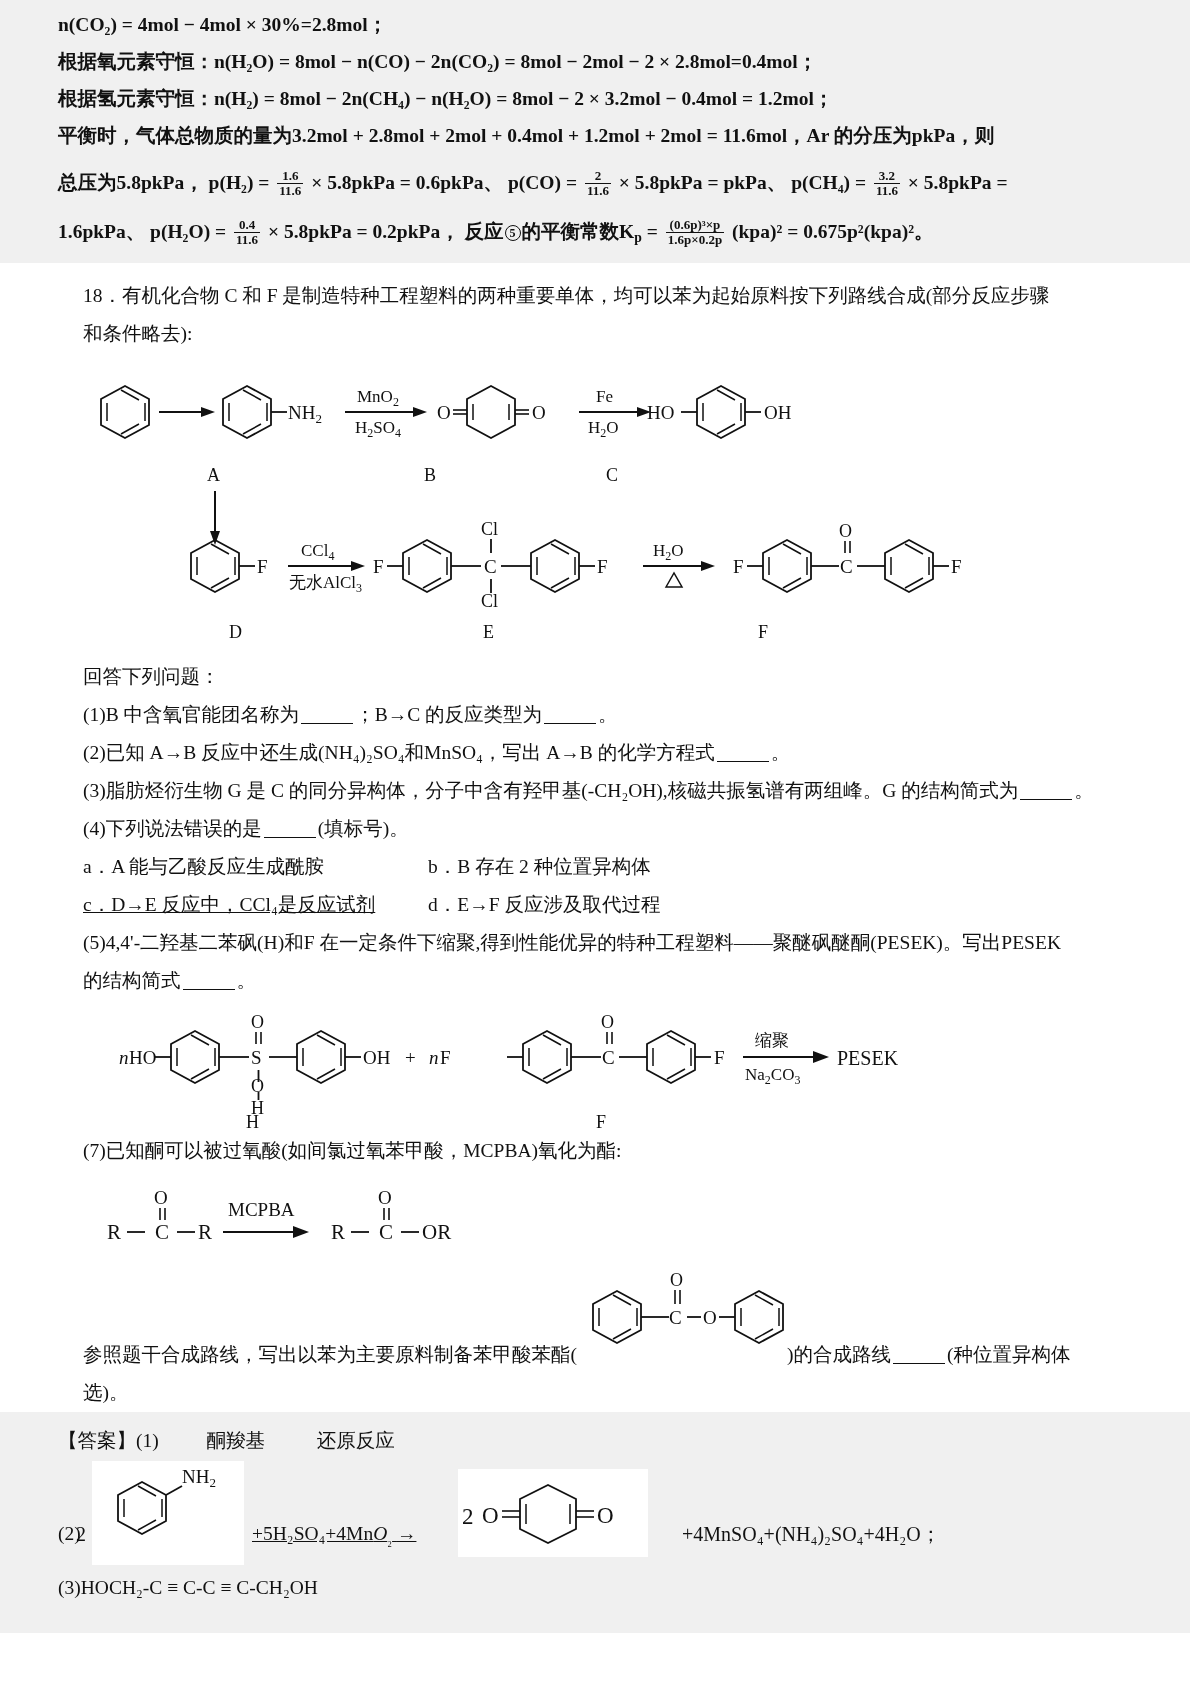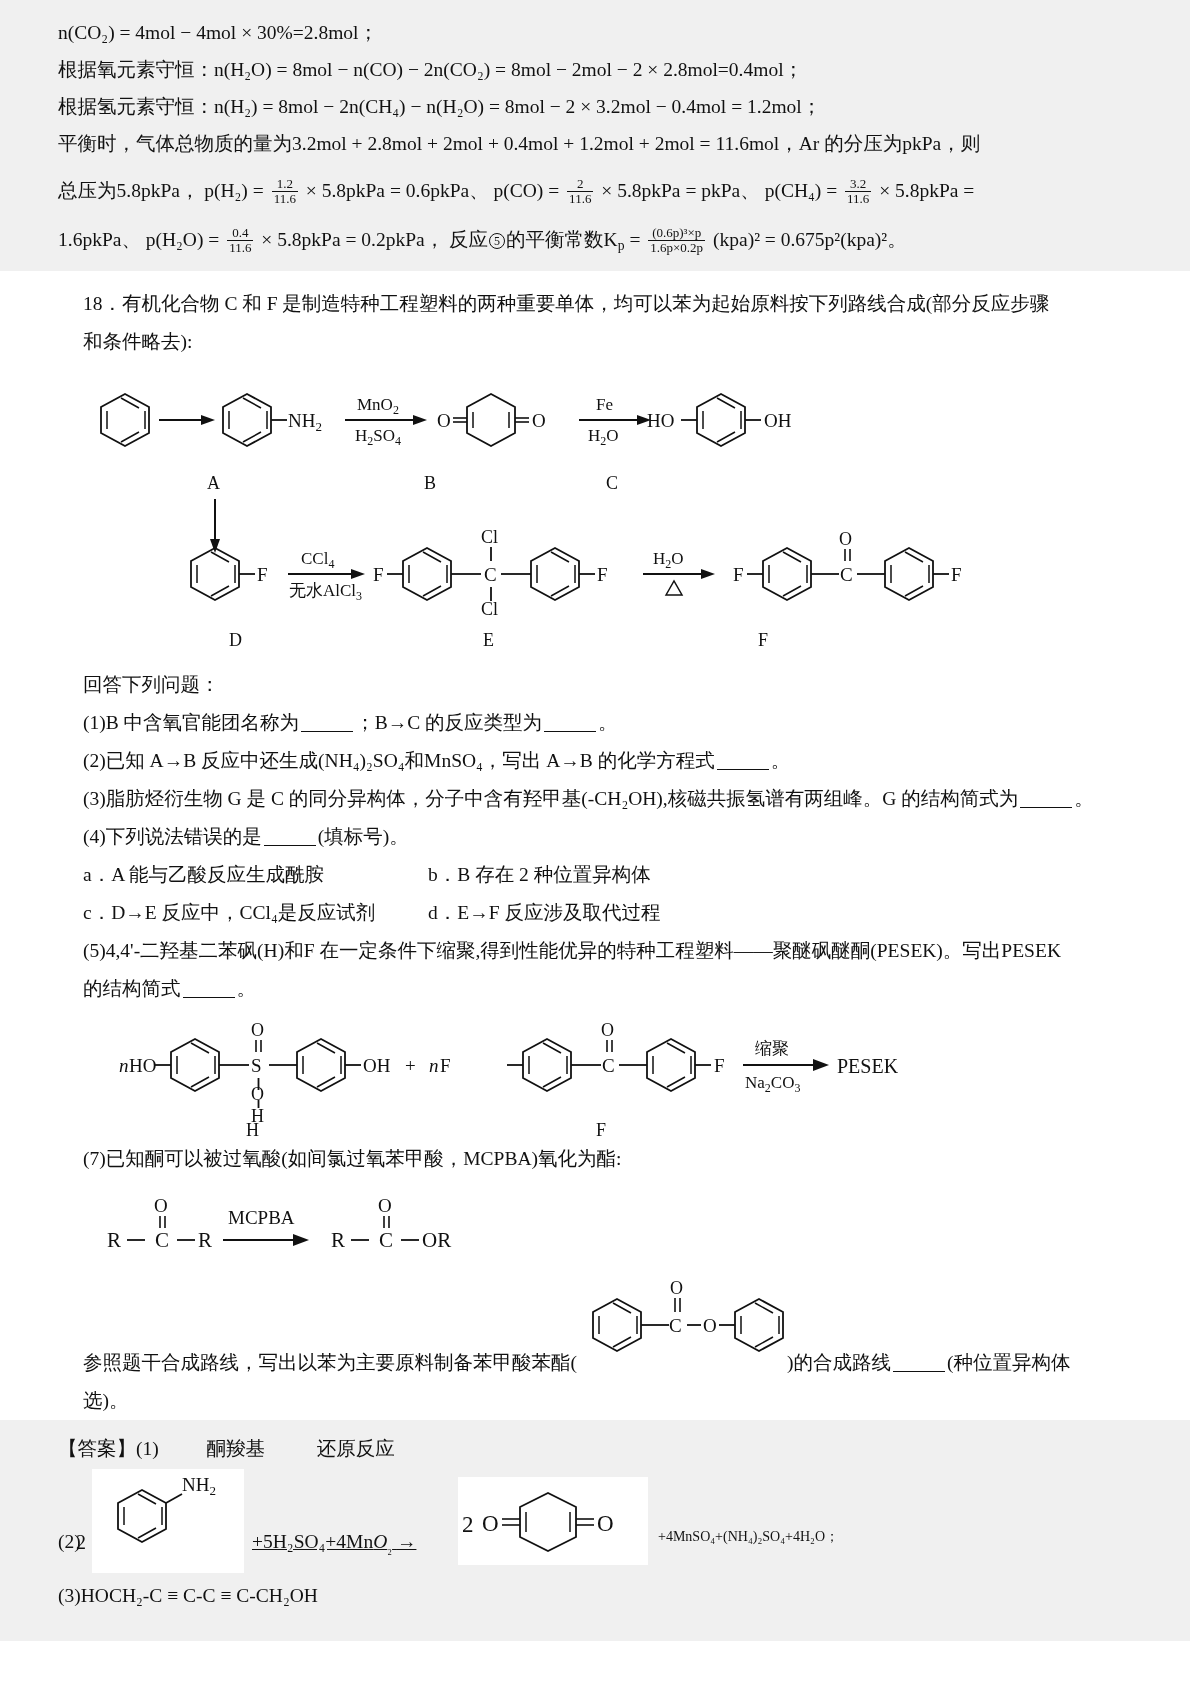--- a/index.html
+++ b/index.html
@@ -6,21 +6,21 @@
   html, body { margin:0; padding:0; }
   body {
     width: 1190px;
     background: #ffffff;
     font-family: "Liberation Serif", "DejaVu Serif", serif;
     color: #111;
   }
   .page { width:1190px; min-height:1683px; position:relative; padding: 0; }
 
   .shaded { background:#f0f0f0; }
-  .band { padding: 14px 58px 12px 58px; }
+  .band { padding: 6px 58px 12px 58px; font-weight: bold; }
 
   .line { font-size: 19.5px; line-height: 1.9; white-space: nowrap; }
   sub { font-size: 0.70em; vertical-align: -0.30em; }
 
   .frac { display:inline-block; vertical-align: middle; text-align:center; margin: 0 3px; position:relative; top:-1px;}
   .frac .num { display:block; font-size: 13px; line-height:1.05; padding: 0 2px; }
   .frac .den { display:block; font-size: 13px; line-height:1.15; border-top: 1.3px solid #111; padding: 0 2px;}
 
   .circnum{
     display:inline-block; width:16px; height:16px; line-height:15px;
@@ -48,21 +48,21 @@
   <div class="shaded band">
     <div class="line">n(CO₂) = 4mol − 4mol × 30%=2.8mol；</div>
     <div class="line">根据氧元素守恒：n(H₂O) = 8mol − n(CO) − 2n(CO₂) = 8mol − 2mol − 2 × 2.8mol=0.4mol；</div>
     <div class="line">根据氢元素守恒：n(H₂) = 8mol − 2n(CH₄) − n(H₂O) = 8mol − 2 × 3.2mol − 0.4mol = 1.2mol；</div>
     <div class="line">平衡时，气体总物质的量为3.2mol + 2.8mol + 2mol + 0.4mol + 1.2mol + 2mol = 11.6mol，Ar 的分压为pkPa，则</div>
 
     <div class="line" style="margin-top:10px">
       <span>总压为5.8pkPa，</span>
       <span>p(H₂) =</span>
       <span class="frac">
-        <span class="num">1.2</span>
+        <span class="num">1.6</span>
         <span class="den">11.6</span>
       </span>
       <span>× 5.8pkPa = 0.6pkPa、</span>
       <span>p(CO) =</span>
       <span class="frac">
         <span class="num">2</span>
         <span class="den">11.6</span>
       </span>
       <span>× 5.8pkPa = pkPa、</span>
       <span>p(CH₄) =</span>
@@ -231,21 +231,21 @@
     </div>
 
     <div class="para">
       <span>(4)下列说法错误的是</span><span class="blank"></span><span>(填标号)。</span>
     </div>
 
     <div class="para">
       <span style="display:inline-block; width:345px;">a．A 能与乙酸反应生成酰胺</span><span>b．B 存在 2 种位置异构体</span>
     </div>
     <div class="para">
-      <span style="display:inline-block; width:345px;">c．D→E 反应中，CCl₄是反应试剂</span><span>d．E→F 反应涉及取代过程</span>
+      <span style="display:inline-block; width:345px;text-decoration:underline;">c．D→E 反应中，CCl₄是反应试剂</span><span>d．E→F 反应涉及取代过程</span>
     </div>
 
     <div class="para">(5)4,4'-二羟基二苯砜(H)和F 在一定条件下缩聚,得到性能优异的特种工程塑料——聚醚砜醚酮(PESEK)。写出PESEK</div>
     <div class="para">
       <span>的结构简式</span><span class="blank"></span><span>。</span>
     </div>
 
     <div class="scheme" style="height:108px; margin-top:8px;">
       <svg width="1070" height="108" viewBox="0 0 1070 108">
         <g fill="none" stroke="#111" stroke-width="1.8">
@@ -401,20 +401,20 @@
             <line x1="44" y1="48" x2="62" y2="48" stroke-width="1.6"></line>
             <line x1="118" y1="42" x2="136" y2="42" stroke-width="1.6"></line>
             <line x1="118" y1="48" x2="136" y2="48" stroke-width="1.6"></line>
           </g>
           <text x="4" y="55" font-family="Liberation Serif, serif" font-size="23" fill="#111">2</text>
           <text x="24" y="54" font-family="Liberation Serif, serif" font-size="23" fill="#111">O</text>
           <text x="139" y="54" font-family="Liberation Serif, serif" font-size="23" fill="#111">O</text>
         </svg>
       </div>
 
-      <span style="position:absolute; left:600px; top:50px; font-size:14px; white-space:nowrap;">+4MnSO₄+(NH₄)₂SO₄+4H₂O；</span>
+      <span style="position:absolute; left:624px; top:50px; font-size:20px; white-space:nowrap;">+4MnSO₄+(NH₄)₂SO₄+4H₂O；</span>
     </div>
 
     <div class="ans-line">(3)HOCH₂-C ≡ C-C ≡ C-CH₂OH</div>
 
   </div>
 
 </div>
 
 </body></html>

